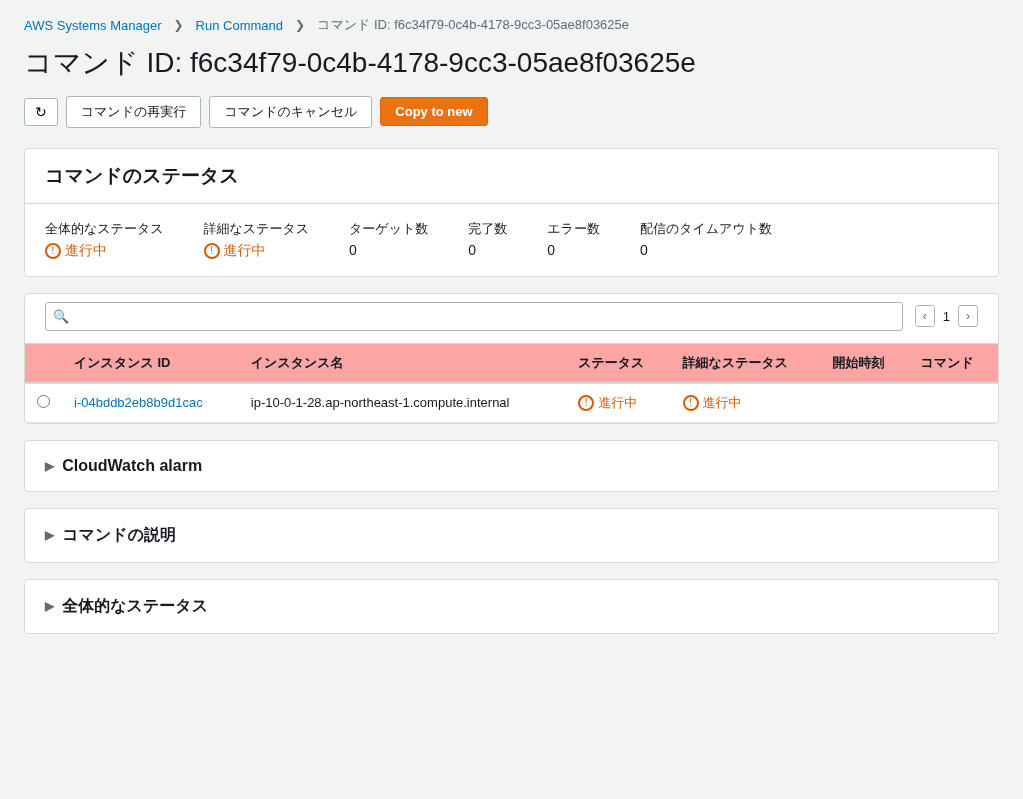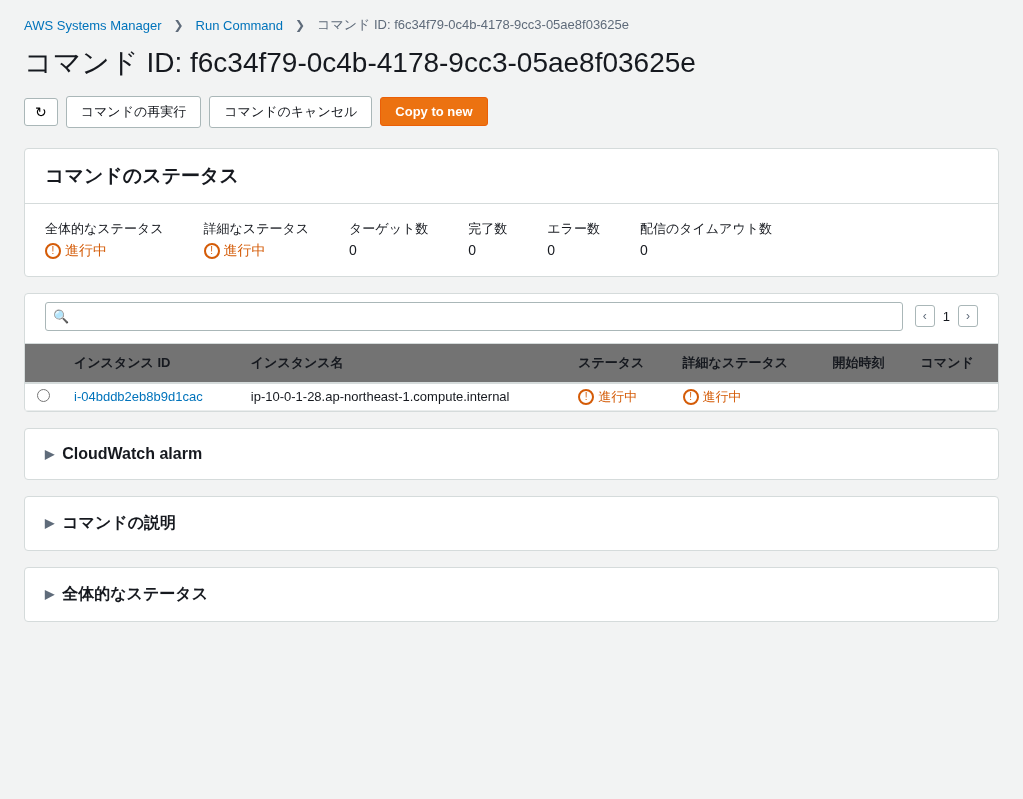--- a/index.html
+++ b/index.html
@@ -181,24 +181,24 @@
       width: 100%;
       border-collapse: collapse;
     }
     thead th {
       text-align: left;
       font-size: 13px;
       font-weight: 700;
       color: #16191f;
       padding: 10px 12px;
       border-bottom: 2px solid #d5dbdb;
-      background: #737373;
+      background: #fca5a5;
     }
     tbody td {
-      padding: 4px 12px;
+      padding: 10px 12px;
       font-size: 13px;
       border-bottom: 1px solid #eaeded;
       vertical-align: middle;
     }
     .radio-cell { width: 32px; }
     .instance-link {
       color: #0073bb;
       text-decoration: none;
     }
     

